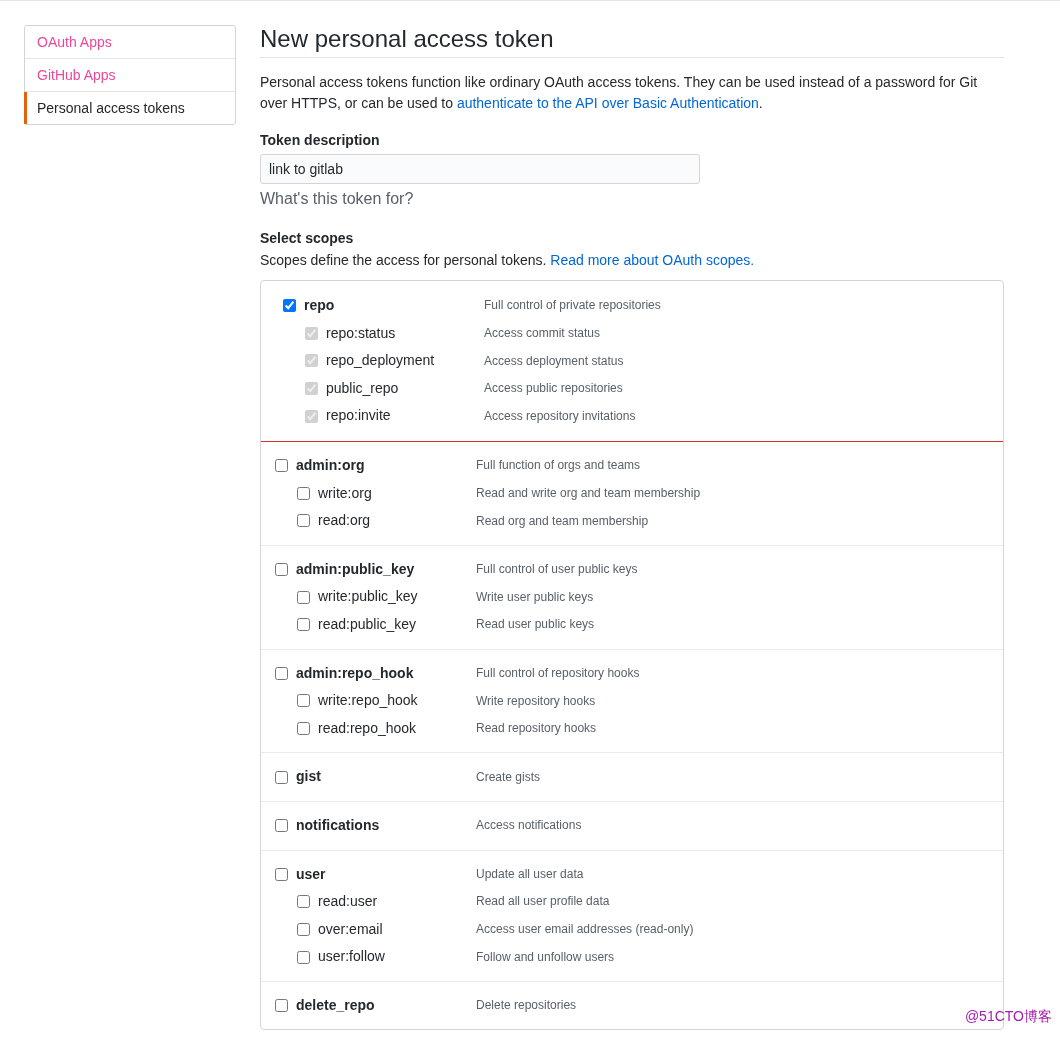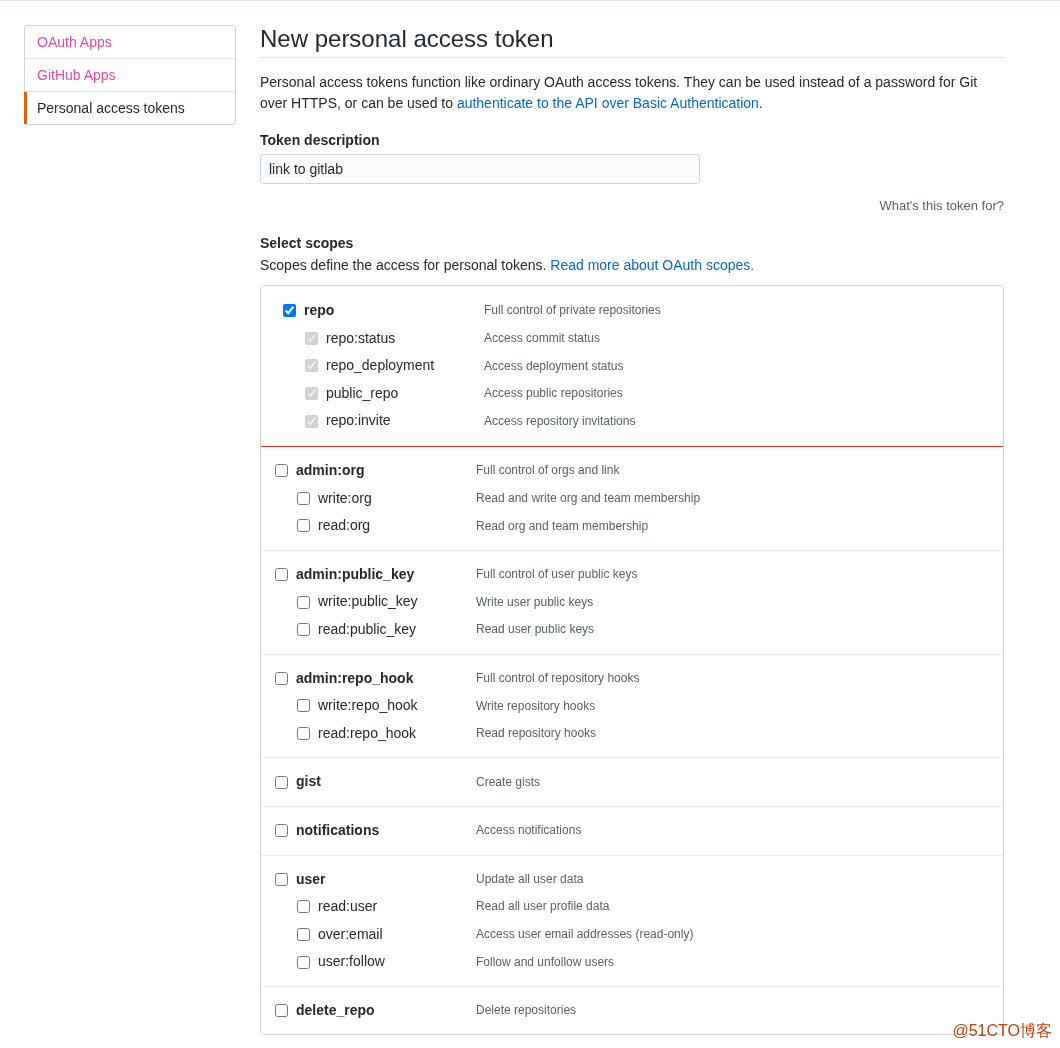--- a/index.html
+++ b/index.html
@@ -60,21 +60,21 @@
   .text-input {
     width: 440px;
     max-width: 100%;
     padding: 6px 8px;
     font-size: 14px;
     border: 1px solid #d1d5da;
     border-radius: 3px;
     background: #fafbfc;
     color: #24292e;
   }
-  .hint { color: #586069; font-size: 13px; margin-top: 14px; text-align: right; }
+  .hint { color: #586069; font-size: 16px; margin-top: 6px; }
   .section-label { font-weight: 600; margin-top: 22px; }
   .scopes-desc { margin: 6px 0 12px 0; }
   .scopes-table {
     border: 1px solid #d1d5da;
     border-radius: 4px;
     overflow: hidden;
   }
   .scope-group {
     border-top: 1px solid #eaecef;
     padding: 10px 14px 10px 14px;
@@ -109,23 +109,23 @@
   .scope-row.child .scope-name {
     width: 158px;
     font-weight: 400;
   }
   .scope-desc {
     color: #586069;
     font-size: 12px;
   }
   .watermark {
     position: fixed;
-    right: 8px; bottom: 6px;
-    color: #c2410c;
-    font-size: 16px;
+    right: 8px; bottom: 22px;
+    color: #a21caf;
+    font-size: 14px;
     pointer-events: none;
   }
 </style>
 </head>
 <body>
 
 <div class="top-border"></div>
 <div class="layout">
   <nav class="sidebar" id="sidebar">
       <a class="sidebar-item">OAuth Apps</a>
@@ -174,21 +174,21 @@
           <div class="scope-row child">
             <input type="checkbox" disabled="" checked="" style="">
             <span class="scope-name">repo:invite</span>
             <span class="scope-desc">Access repository invitations</span>
           </div>
         </div>
         <div class="scope-group">
           <div class="scope-row">
             <input type="checkbox" style="">
             <span class="scope-name">admin:org</span>
-            <span class="scope-desc">Full control of orgs and link</span>
+            <span class="scope-desc">Full function of orgs and teams</span>
           </div>
           <div class="scope-row child">
             <input type="checkbox" style="">
             <span class="scope-name">write:org</span>
             <span class="scope-desc">Read and write org and team membership</span>
           </div>
           <div class="scope-row child">
             <input type="checkbox" style="">
             <span class="scope-name">read:org</span>
             <span class="scope-desc">Read org and team membership</span>

